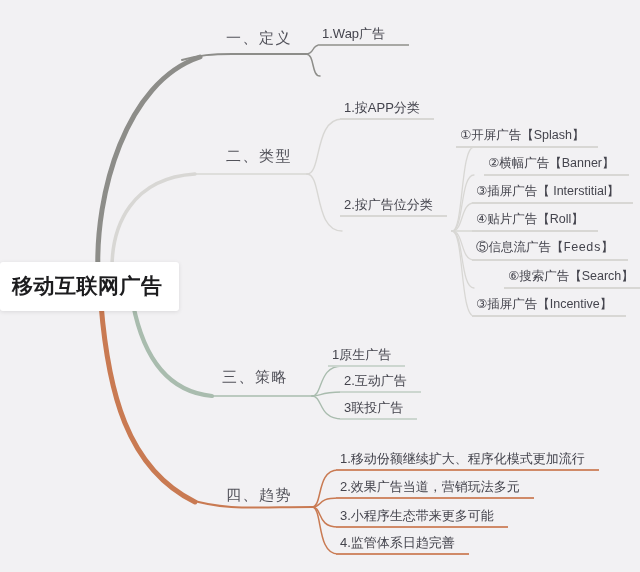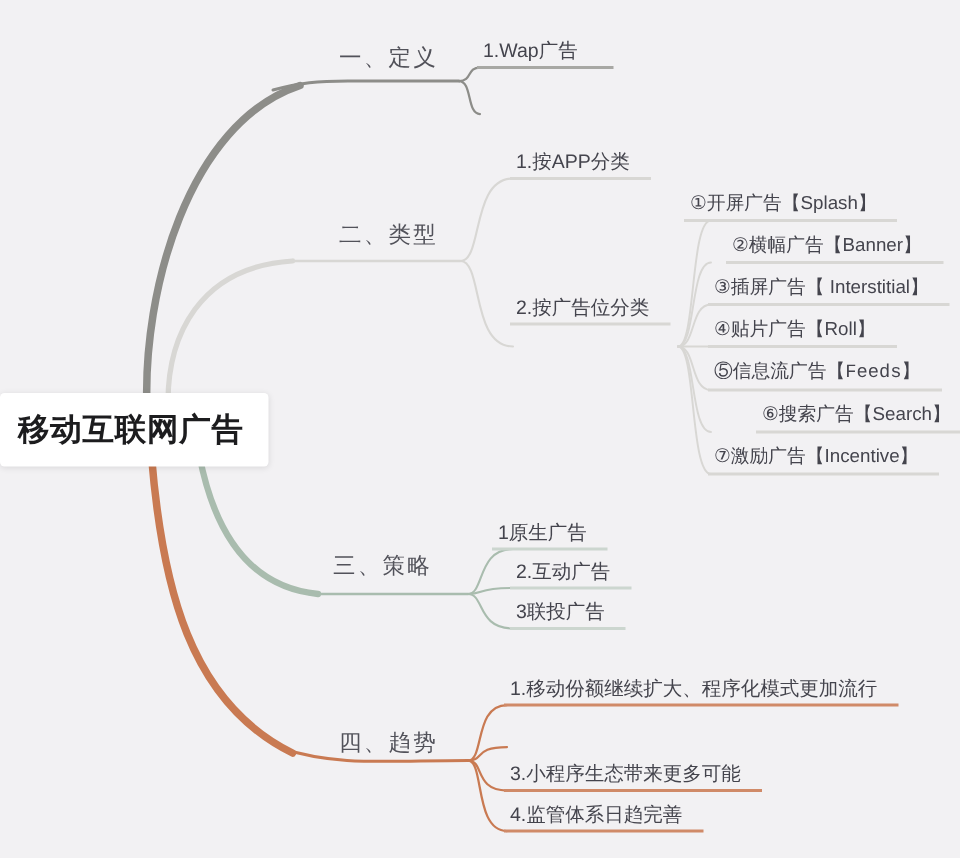--- a/index.html
+++ b/index.html
@@ -97,25 +97,26 @@
 
   <div class="branch-label" style="left:226px; top:147px;">二、类型</div>
   <div class="node" style="left: 340px; top: 99px; border-bottom-color: rgb(216, 215, 212);">1.按APP分类</div>
   <div class="node" style="left: 340px; top: 196px; border-bottom-color: rgb(216, 215, 212);">2.按广告位分类</div>
   <div class="node fan" style="left: 456px; top: 127px; border-bottom-color: rgb(216, 215, 212);">①开屏广告【Splash】</div>
   <div class="node fan" style="left: 452px; top: 155px; border-bottom-color: rgb(216, 215, 212); margin-left: 32px;">②横幅广告【Banner】</div>
   <div class="node fan" style="left: 472px; top: 183px; border-bottom-color: rgb(216, 215, 212);">③插屏广告【 Interstitial】</div>
   <div class="node fan" style="left: 472px; top: 211px; border-bottom-color: rgb(216, 215, 212);">④贴片广告【Roll】</div>
   <div class="node fan" style="left: 472px; top: 240px; border-bottom-color: rgb(216, 215, 212); font-family: Liberation Mono, monospace;">⑤信息流广告【Feeds】</div>
   <div class="node fan" style="left: 472px; top: 268px; border-bottom-color: rgb(216, 215, 212); margin-left: 32px;">⑥搜索广告【Search】</div>
-  <div class="node fan" style="left: 472px; top: 296px; border-bottom-color: rgb(216, 215, 212);">⑦激励广告【Incentive】</div>
+  <div class="node fan" style="left: 472px; top: 296px; border-bottom-color: rgb(216, 215, 212);">③插屏广告【Incentive】</div>
 
   <div class="branch-label" style="left:222px; top:368px;">三、策略</div>
   <div class="node" style="left: 328px; top: 346px; border-bottom-color: rgb(204, 214, 207); text-align: center;">1原生广告</div>
   <div class="node" style="left: 340px; top: 372px; border-bottom-color: rgb(204, 214, 207);">2.互动广告</div>
   <div class="node" style="left: 340px; top: 399px; border-bottom-color: rgb(204, 214, 207);">3联投广告</div>
 
   <div class="branch-label" style="left:226px; top:486px;">四、趋势</div>
   <div class="node" style="left: 336px; top: 450px; border-bottom-color: rgb(208, 138, 104);">1.移动份额继续扩大、程序化模式更加流行</div>
+  <div class="node" style="left: 336px; top: 478px; border-bottom-color: rgb(208, 138, 104);">2.效果广告当道，营销玩法多元</div>
   <div class="node" style="left: 336px; top: 507px; border-bottom-color: rgb(208, 138, 104);">3.小程序生态带来更多可能</div>
   <div class="node" style="left: 336px; top: 534px; border-bottom-color: rgb(208, 138, 104);">4.监管体系日趋完善</div>
 
 </div>
 
 </body></html>

